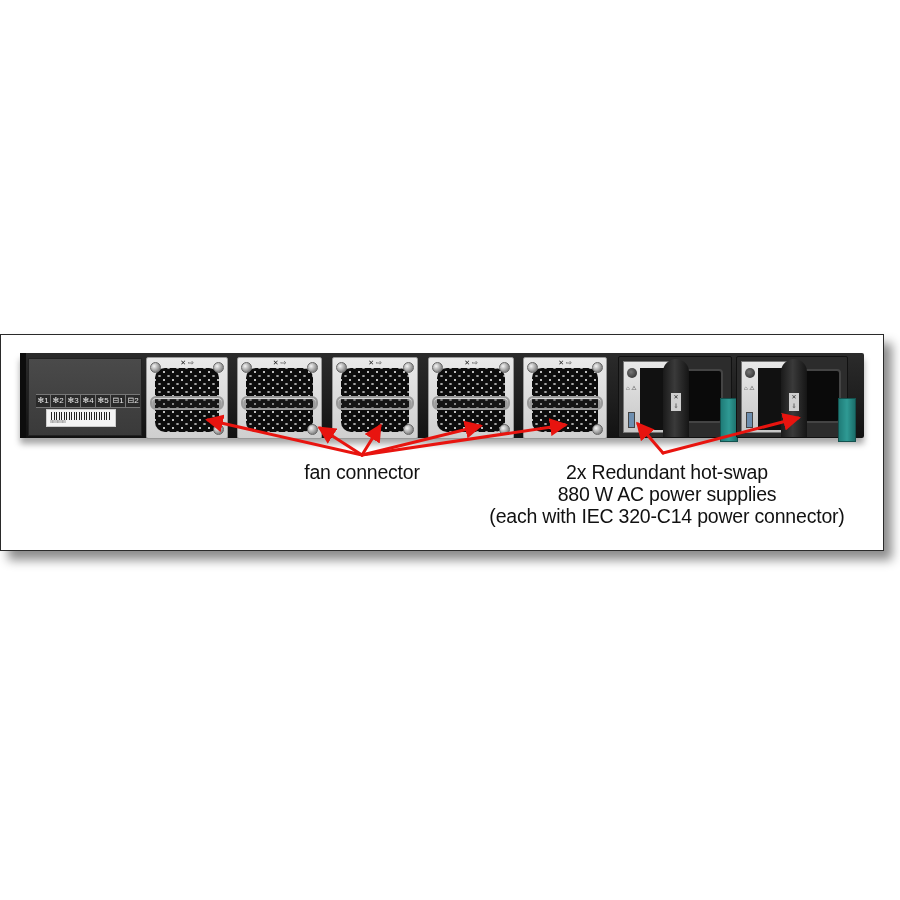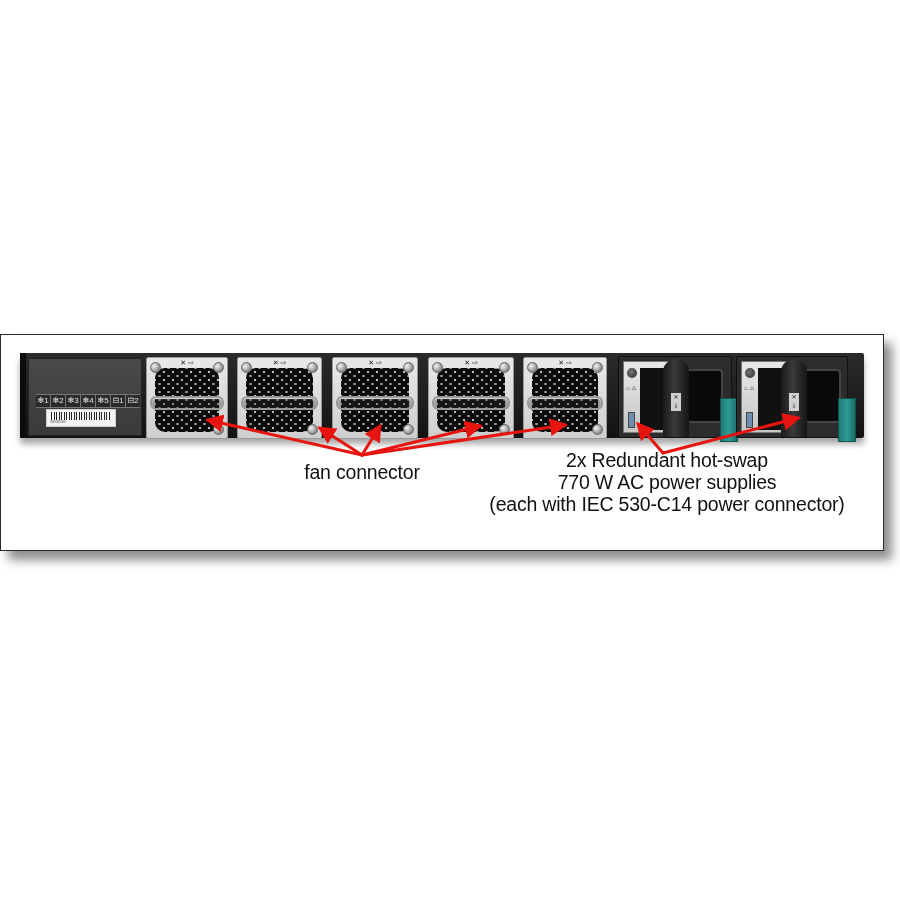--- a/index.html
+++ b/index.html
@@ -113,21 +113,21 @@
       position: absolute; top: 398px; width: 16px; height: 42px;
       background: linear-gradient(90deg, #1f7c78, #2f9a94 50%, #1b6e6a);
       border: 1px solid #14524f;
     }
 
     .caption {
       position: absolute; color: #111; text-align: center; font-size: 19.5px; line-height: 22px;
       letter-spacing: -0.2px;
     }
     .caption-fans { left: 262px; top: 461px; width: 200px; }
-    .caption-psu { left: 463px; top: 449px; width: 408px; }
+    .caption-psu { left: 463px; top: 461px; width: 408px; }
     .caption span { display: block; white-space: nowrap; }
 
     svg.arrows { position: absolute; left: 0; top: 0; width: 900px; height: 900px; pointer-events: none; }
   </style>
 </head>
 <body>
 
 <div class="frame"></div>
 
 <div class="chassis"></div>
@@ -232,15 +232,15 @@
     <line x1="663" y1="453" x2="638" y2="424" marker-end="url(#ah)"></line>
     <line x1="663" y1="453" x2="798" y2="418" marker-end="url(#ah)"></line>
   </g>
 </svg>
 
 <div class="caption caption-fans">
   <span>fan connector</span>
 </div>
 <div class="caption caption-psu">
   <span>2x Redundant hot-swap</span>
-  <span>770 W AC power supplies</span>
-  <span>(each with IEC 530-C14 power connector)</span>
+  <span>880 W AC power supplies</span>
+  <span>(each with IEC 320-C14 power connector)</span>
 </div>
 
 </body></html>

